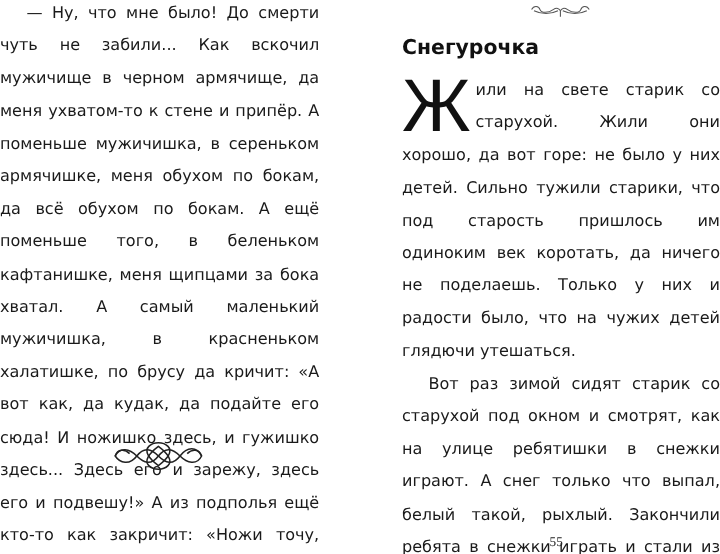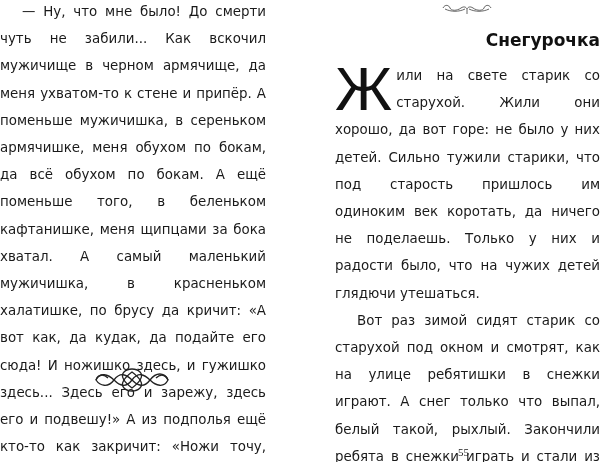--- a/index.html
+++ b/index.html
@@ -2,21 +2,21 @@
 <html><head>
 <meta charset="utf-8">
 <style>
   html,body{margin:0;padding:0;background:#fff;}
   body{width:600px;height:462px;position:relative;overflow:hidden;font-family:"DejaVu Sans","Liberation Sans",sans-serif;color:#1a1a1a;}
   .col{position:absolute;font-size:13.4px;line-height:27.2px;text-align:justify;}
   .left{left:0;top:-2px;width:266px;}
   .right{left:335px;top:62px;width:265px;}
   .col p{margin:0;text-indent:22px;}
   .col p.noind{text-indent:0;}
-  .title{position:absolute;left:335px;width:265px;top:28px;text-align:right;font-weight:bold;font-size:17px;line-height:24px;color:#111;}
+  .title{position:absolute;left:335px;width:265px;top:28px;text-align:left;font-weight:bold;font-size:17px;line-height:24px;color:#111;}
   .dropcap{float:left;font-family:"Liberation Sans",sans-serif;font-size:62px;line-height:48px;height:50px;margin:3px 4px 0 0;color:#111;font-weight:normal;}
   .orn-top{position:absolute;left:441px;top:3px;width:52px;height:12px;}
   .orn-mid{position:absolute;left:94px;top:366px;width:76px;height:28px;}
   .pagenum{position:absolute;left:458px;top:446px;font-family:"Liberation Serif",serif;font-size:11px;color:#222;}
 </style>
 </head>
 <body>
 
 <div class="col left">
   <p>— Ну, что мне было! До смерти чуть не забили... Как вскочил мужичище в черном армячище, да меня ухватом-то к стене и припёр. А поменьше мужичишка, в сереньком армячишке, меня обухом по бокам, да всё обухом по бокам. А ещё поменьше того, в беленьком кафтанишке, меня щипцами за бока хватал. А самый маленький мужичишка, в красненьком халатишке, по брусу да кричит: «А вот как, да кудак, да подайте его сюда! И ножишко здесь, и гужишко здесь... Здесь его и зарежу, здесь его и подвешу!» А из подполья ещё кто-то как закричит: «Ножи точу, топоры точу, живого съесть его хочу!»</p>

